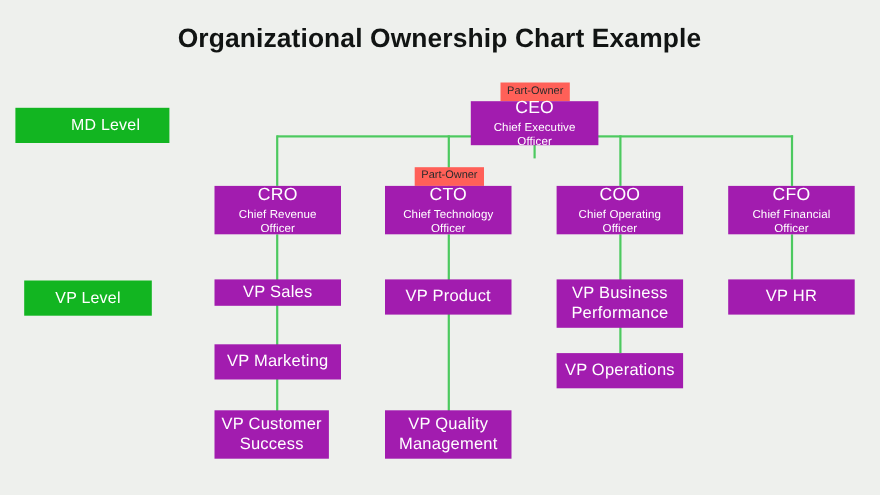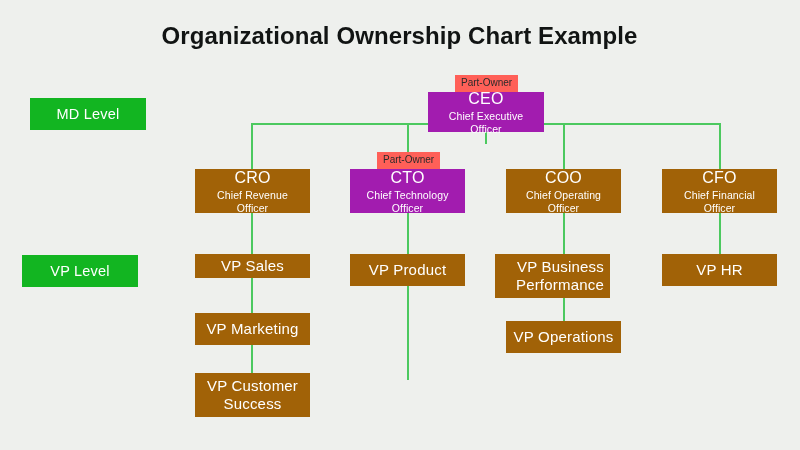--- a/index.html
+++ b/index.html
@@ -39,21 +39,21 @@
     width: 116px;
     height: 32px;
     background: #12b521;
     color: #ffffff;
     font-size: 14.5px;
     display: flex;
     align-items: center;
     justify-content: center;
     letter-spacing: 0.2px;
   }
-  .level-md  { left: 30px; top: 98px; }
+  .level-md  { left: 14px; top: 98px; padding-left: 24px; }
   .level-vp  { left: 22px; top: 255px; }
 
   
   .lines-layer {
     position: absolute;
     left: 0;
     top: 0;
     width: 800px;
     height: 450px;
   }
@@ -61,21 +61,21 @@
     position: absolute;
     background: #4cc95f;
   }
   .line-v { width: 2px; }
   .line-h { height: 2px; }
 
   
   .node {
     position: absolute;
     box-sizing: border-box;
-    background: #a16207;
+    background: #a21caf;
     color: #ffffff;
     display: flex;
     flex-direction: column;
     align-items: center;
     justify-content: center;
     text-align: center;
     padding: 4px 6px;
   }
   .node.dark {
     background: #a21caf;
@@ -168,29 +168,32 @@
     <div class="node-title">CFO</div>
     <div class="node-sub">Chief Financial Officer</div>
   </div>
 
   <div class="node vp" style="left:195px; top:254px; width:115px; height:24px;">
     <div class="node-title">VP Sales</div>
   </div>
   <div class="node vp" style="left:195px; top:313px; width:115px; height:32px;">
     <div class="node-title">VP Marketing</div>
   </div>
-  <div class="node vp" style="left:195px; top:373px; width:115px; height:44px;">
+  <div class="node vp" style="left:195px; top:373px; width:104px; height:44px;">
     <div class="node-title">VP Customer Success</div>
   </div>
 
   <div class="node vp" style="left:350px; top:254px; width:115px; height:32px;">
     <div class="node-title">VP Product</div>
   </div>
-
-  <div class="node vp" style="left:495px; top:254px; width:115px; height:44px;text-align:right;">
+  <div class="node vp" style="left:350px; top:373px; width:115px; height:44px;">
+    <div class="node-title">VP Quality Management</div>
+  </div>
+
+  <div class="node vp" style="left:506px; top:254px; width:115px; height:44px;">
     <div class="node-title">VP Business Performance</div>
   </div>
   <div class="node vp" style="left:662px; top:254px; width:115px; height:32px;">
     <div class="node-title">VP HR</div>
   </div>
 
   <div class="node vp" style="left:506px; top:321px; width:115px; height:32px;">
     <div class="node-title">VP Operations</div>
   </div>
 

